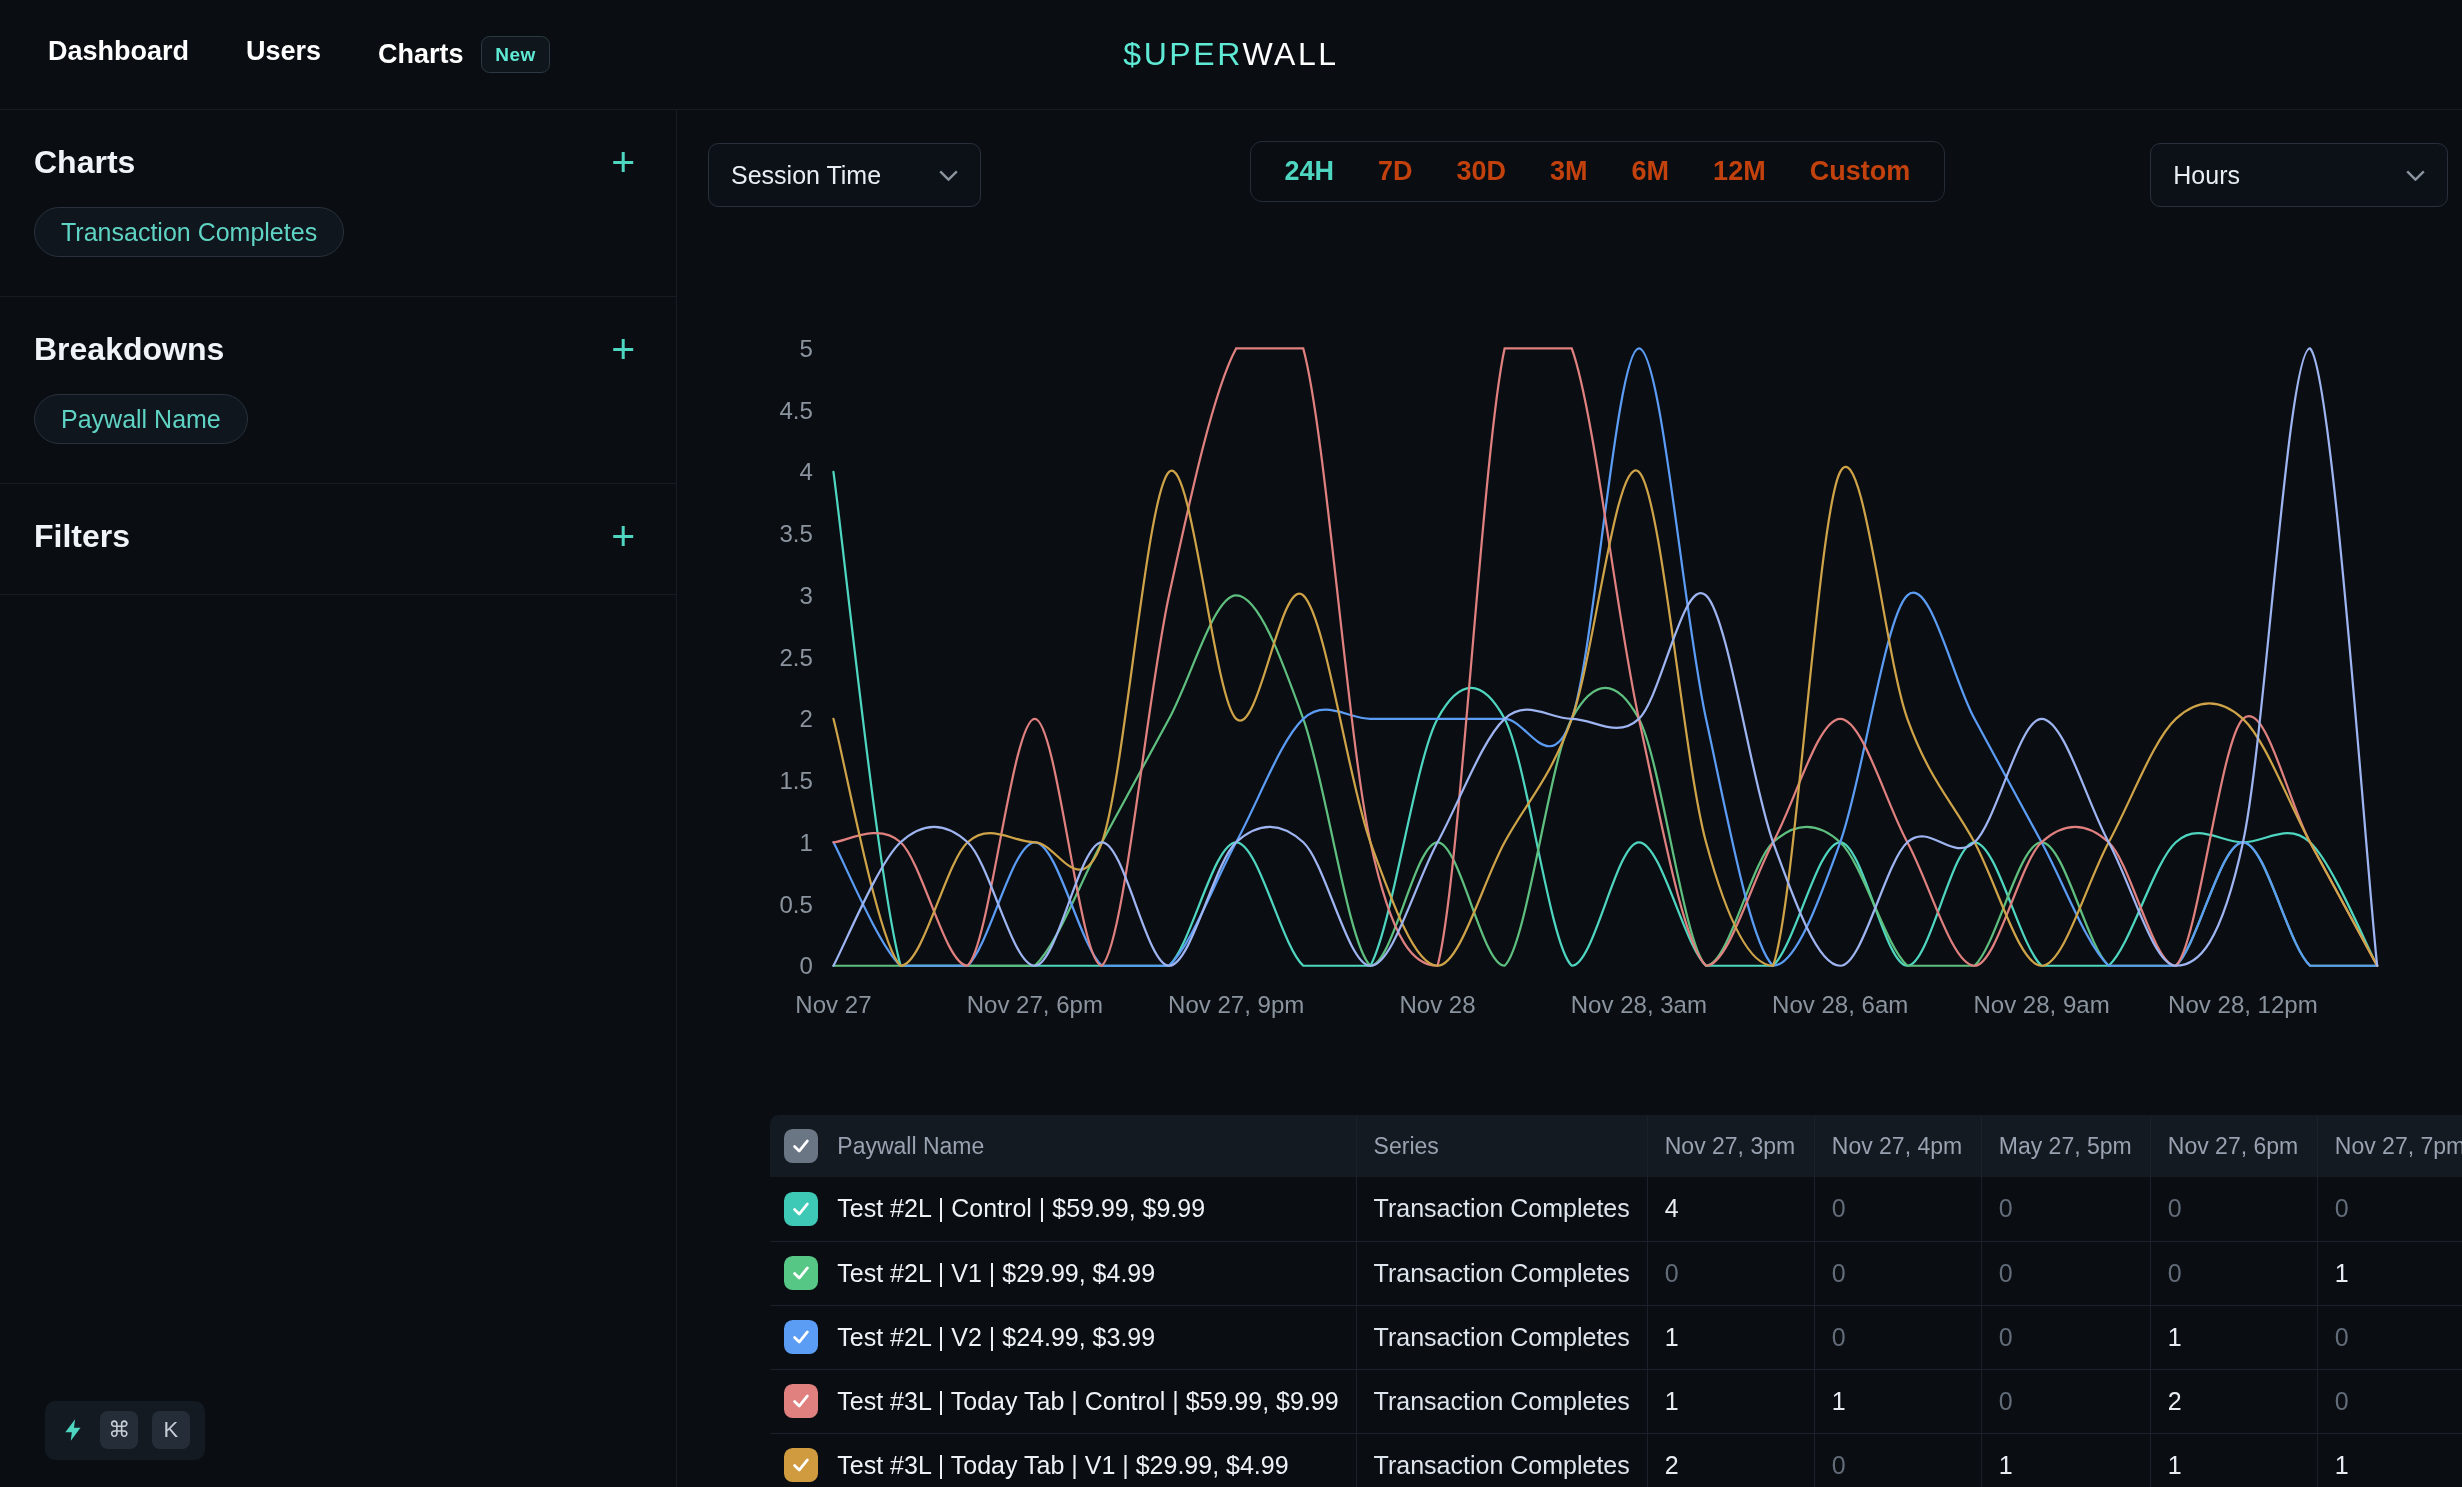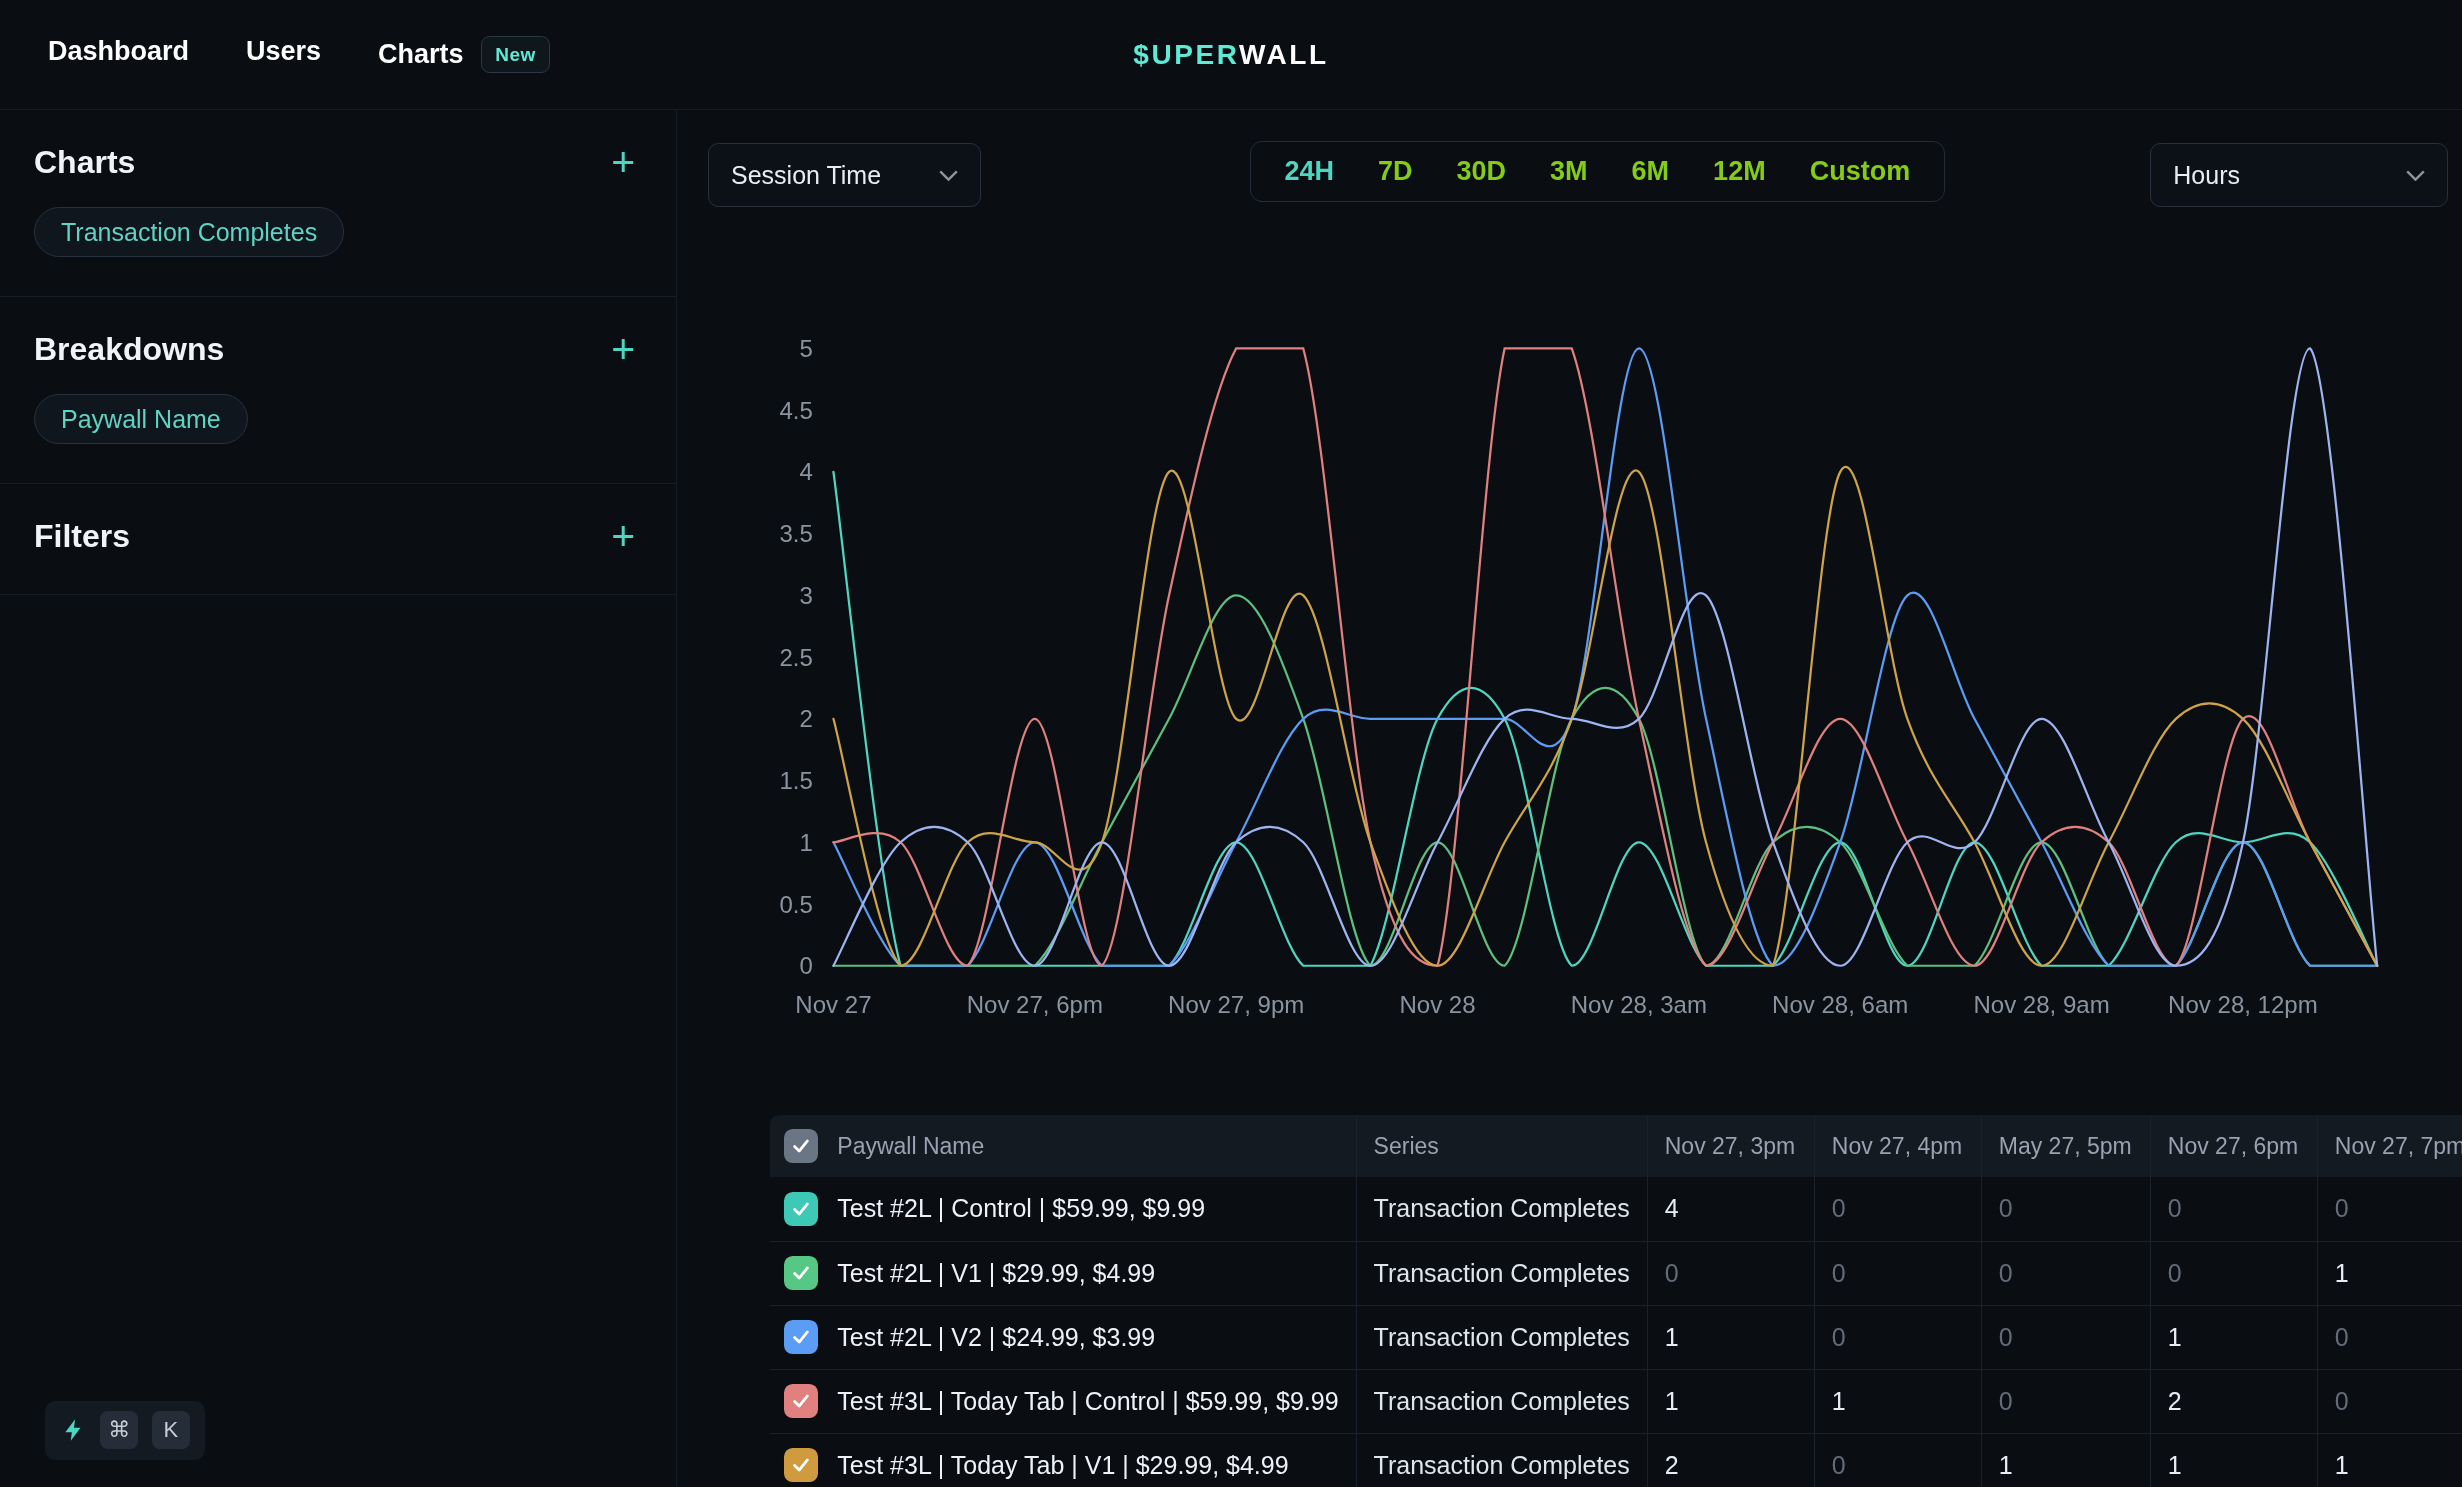--- a/index.html
+++ b/index.html
@@ -17,21 +17,21 @@
     display:flex; align-items:center; padding:0 48px;
     border-bottom:0.9px solid #151c24;
   }
   .nav-left { display:flex; align-items:flex-start; gap:57px; }
   .nav-item { font-size:27px; font-weight:700; color:#ffffff; cursor:pointer; display:flex; align-items:center; gap:17px;}
   .new-badge {
     font-size:19px; font-weight:700; color:#5eead4;
     background:#0f161c; border:0.9px solid #2b3a42; border-radius:8.6px;
     padding:6.9px 13.7px; letter-spacing:0.4px;
   }
-  .logo { position:absolute; left:50%; transform:translateX(-50%); font-size:28px; font-weight:700; letter-spacing:2.6px; }
+  .logo { position:absolute; left:50%; transform:translateX(-50%); font-size:32px; font-weight:400; letter-spacing:2.6px; }
   .logo .accent { color:#5eead4; }
   .logo .rest { color:#ffffff; }
   .nav-right { margin-left:auto; display:flex; align-items:center; gap:52px; }
   .nav-right .nav-item.accent { color:#2db3a4; }
   .gear { width:34px; height:34px; display:flex; align-items:center; justify-content:center; cursor:pointer; }
 
   
   .sidebar {
     position:absolute; top:110px; left:0; bottom:0; width:677px;
     border-right:0.9px solid #151c24;
@@ -68,21 +68,21 @@
     font-size:25px; color:#e8edf3; cursor:pointer; background:#0c1117;
   }
   .select.metric { left:31px; width:273px; }
   .select.unit { right:13.7px; width:298px; }
 
   .ranges {
     position:absolute; top:31px; left:50%; transform:translateX(-46%);
     display:flex; align-items:center; height:61px;
     border:0.9px solid #242c36; border-radius:12px; padding:0 12px;
   }
-  .range-item { font-size:27px; font-weight:700; color:#84cc16; padding:0 22px; cursor:pointer; }
+  .range-item { font-size:27px; font-weight:700; color:#c2410c; padding:0 22px; cursor:pointer; }
   .range-item.active { color:#4fd6c0; }
 
   
   .chart-wrap { position:absolute; left:62px; top:216px; width:1700px; height:730px; }
   .chart-wrap svg { width:100%; height:100%; display:block; }
   .tick { fill:#8b949e; font-size:28px; font-family:"Liberation Sans", sans-serif; }
 
   
   .table-wrap {
     position:absolute; left:93px; top:1005px; right:0; height:372px;

